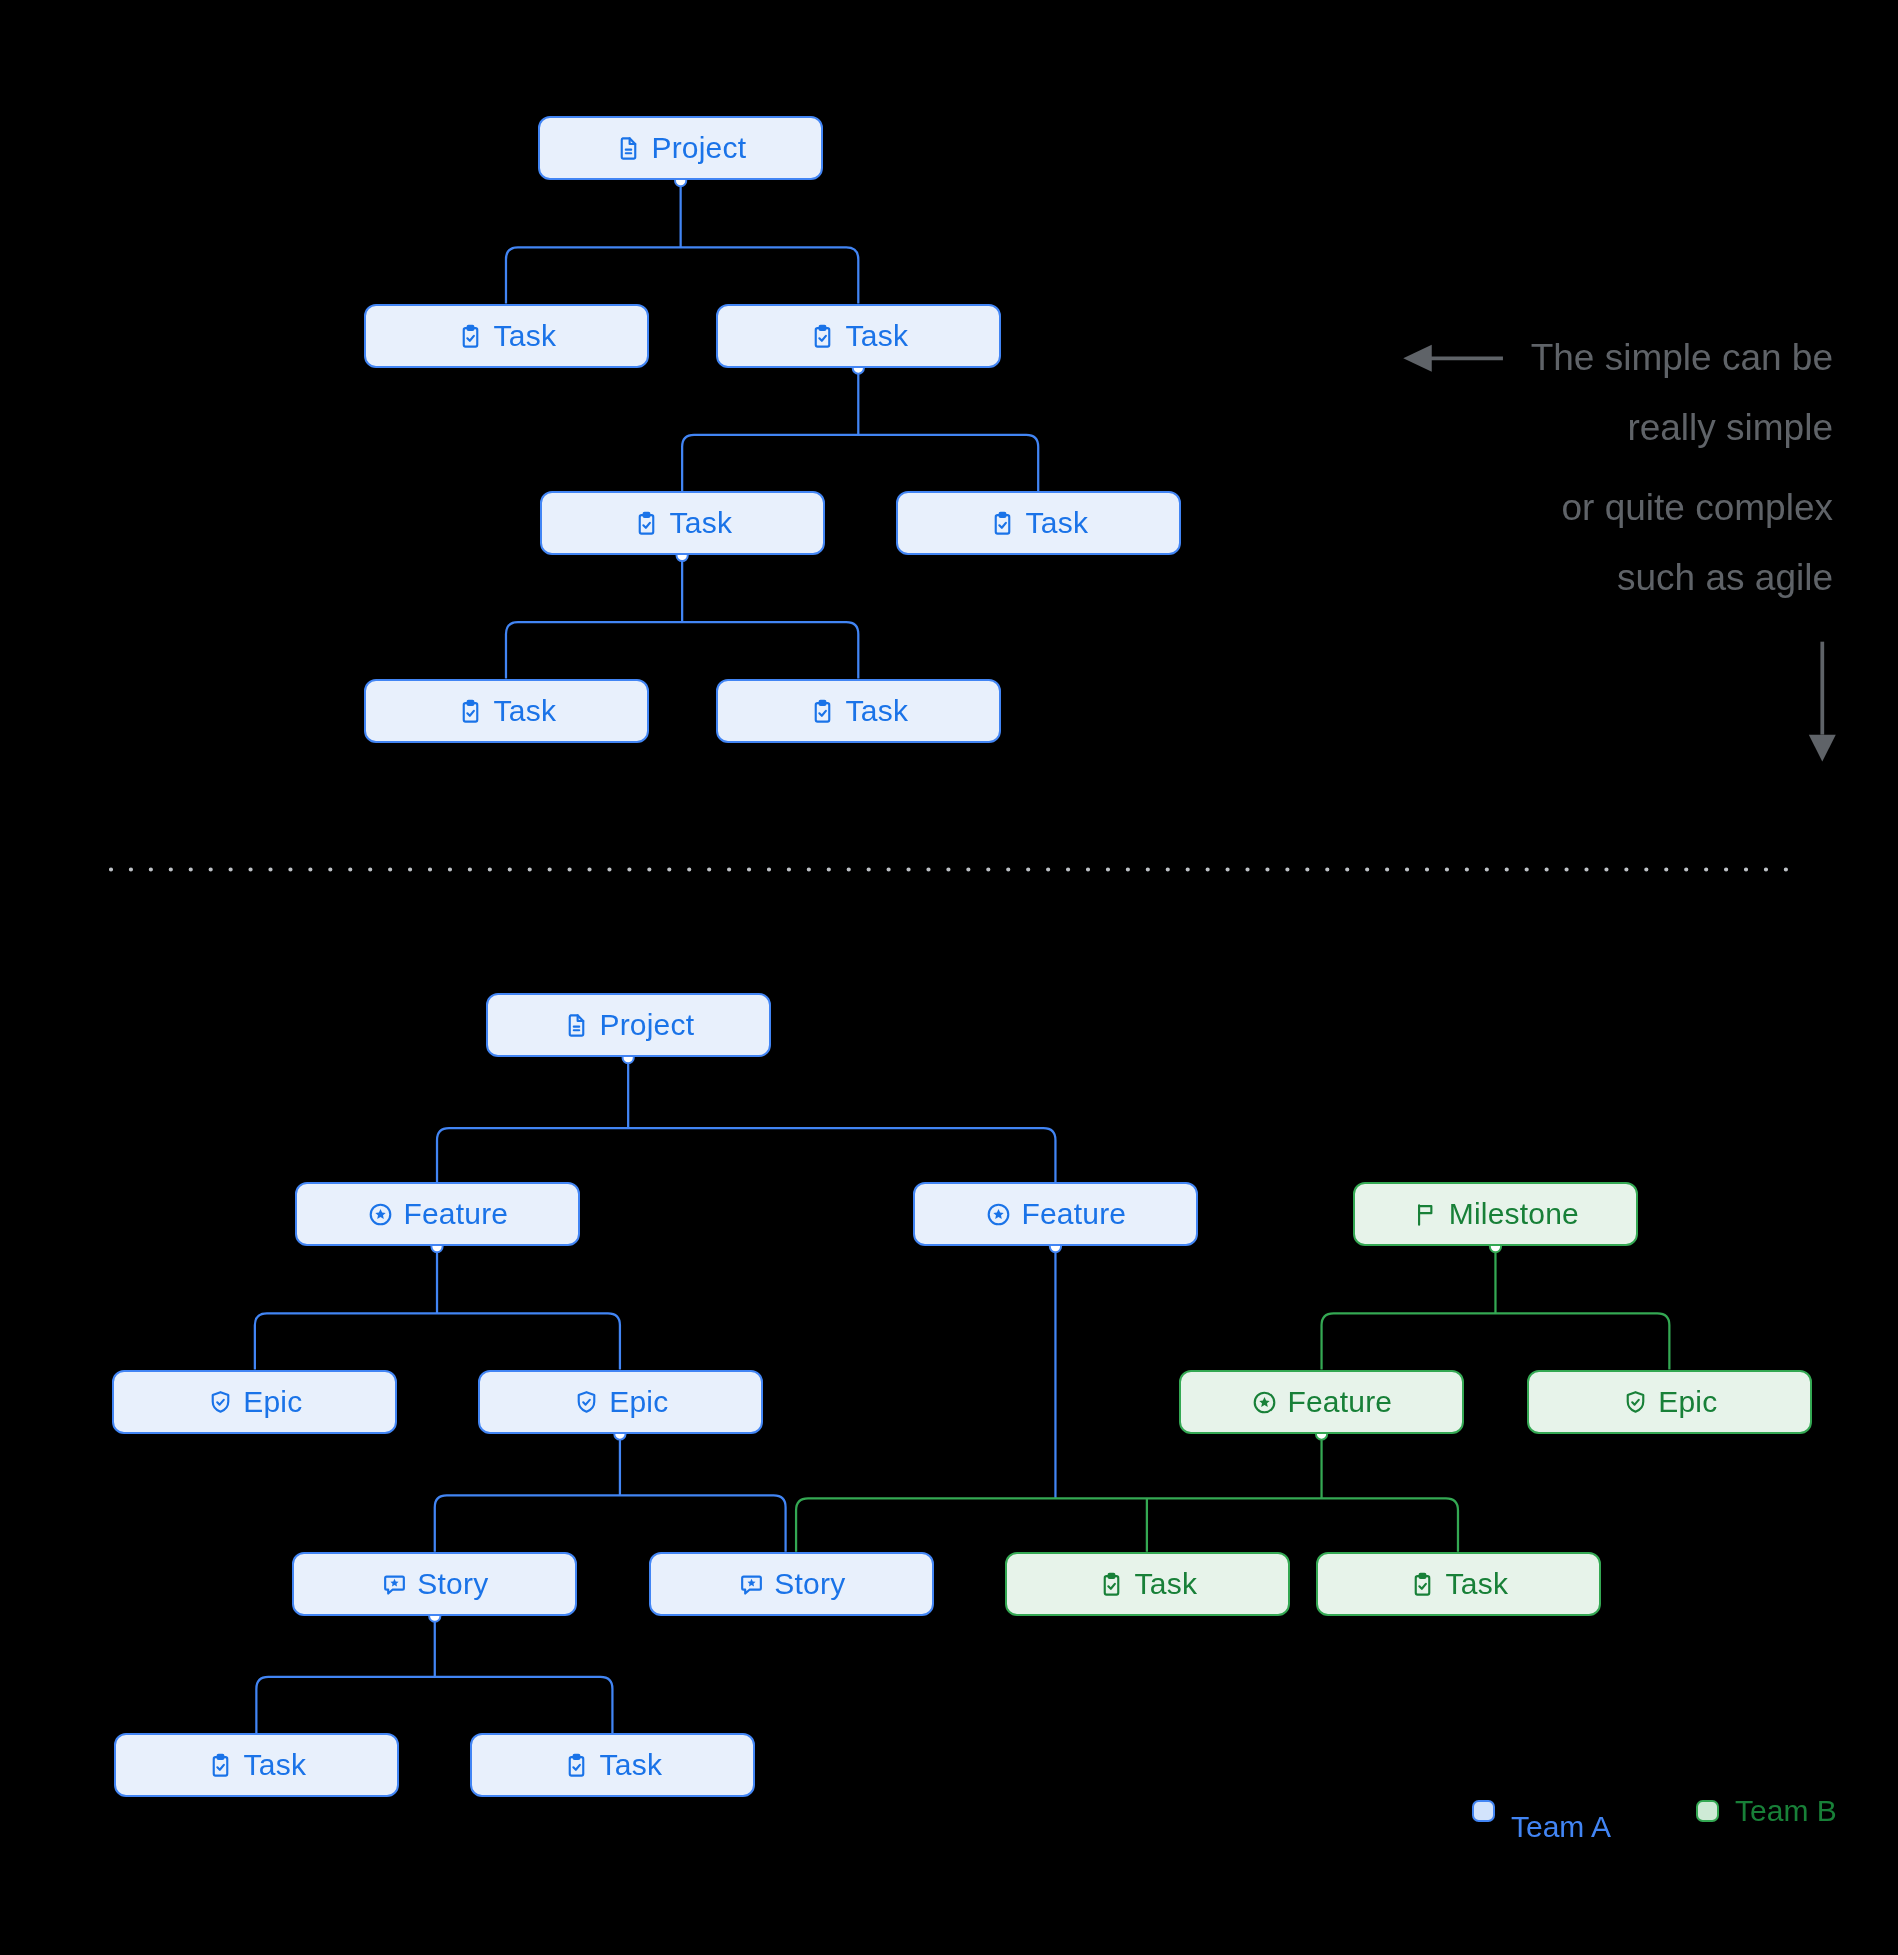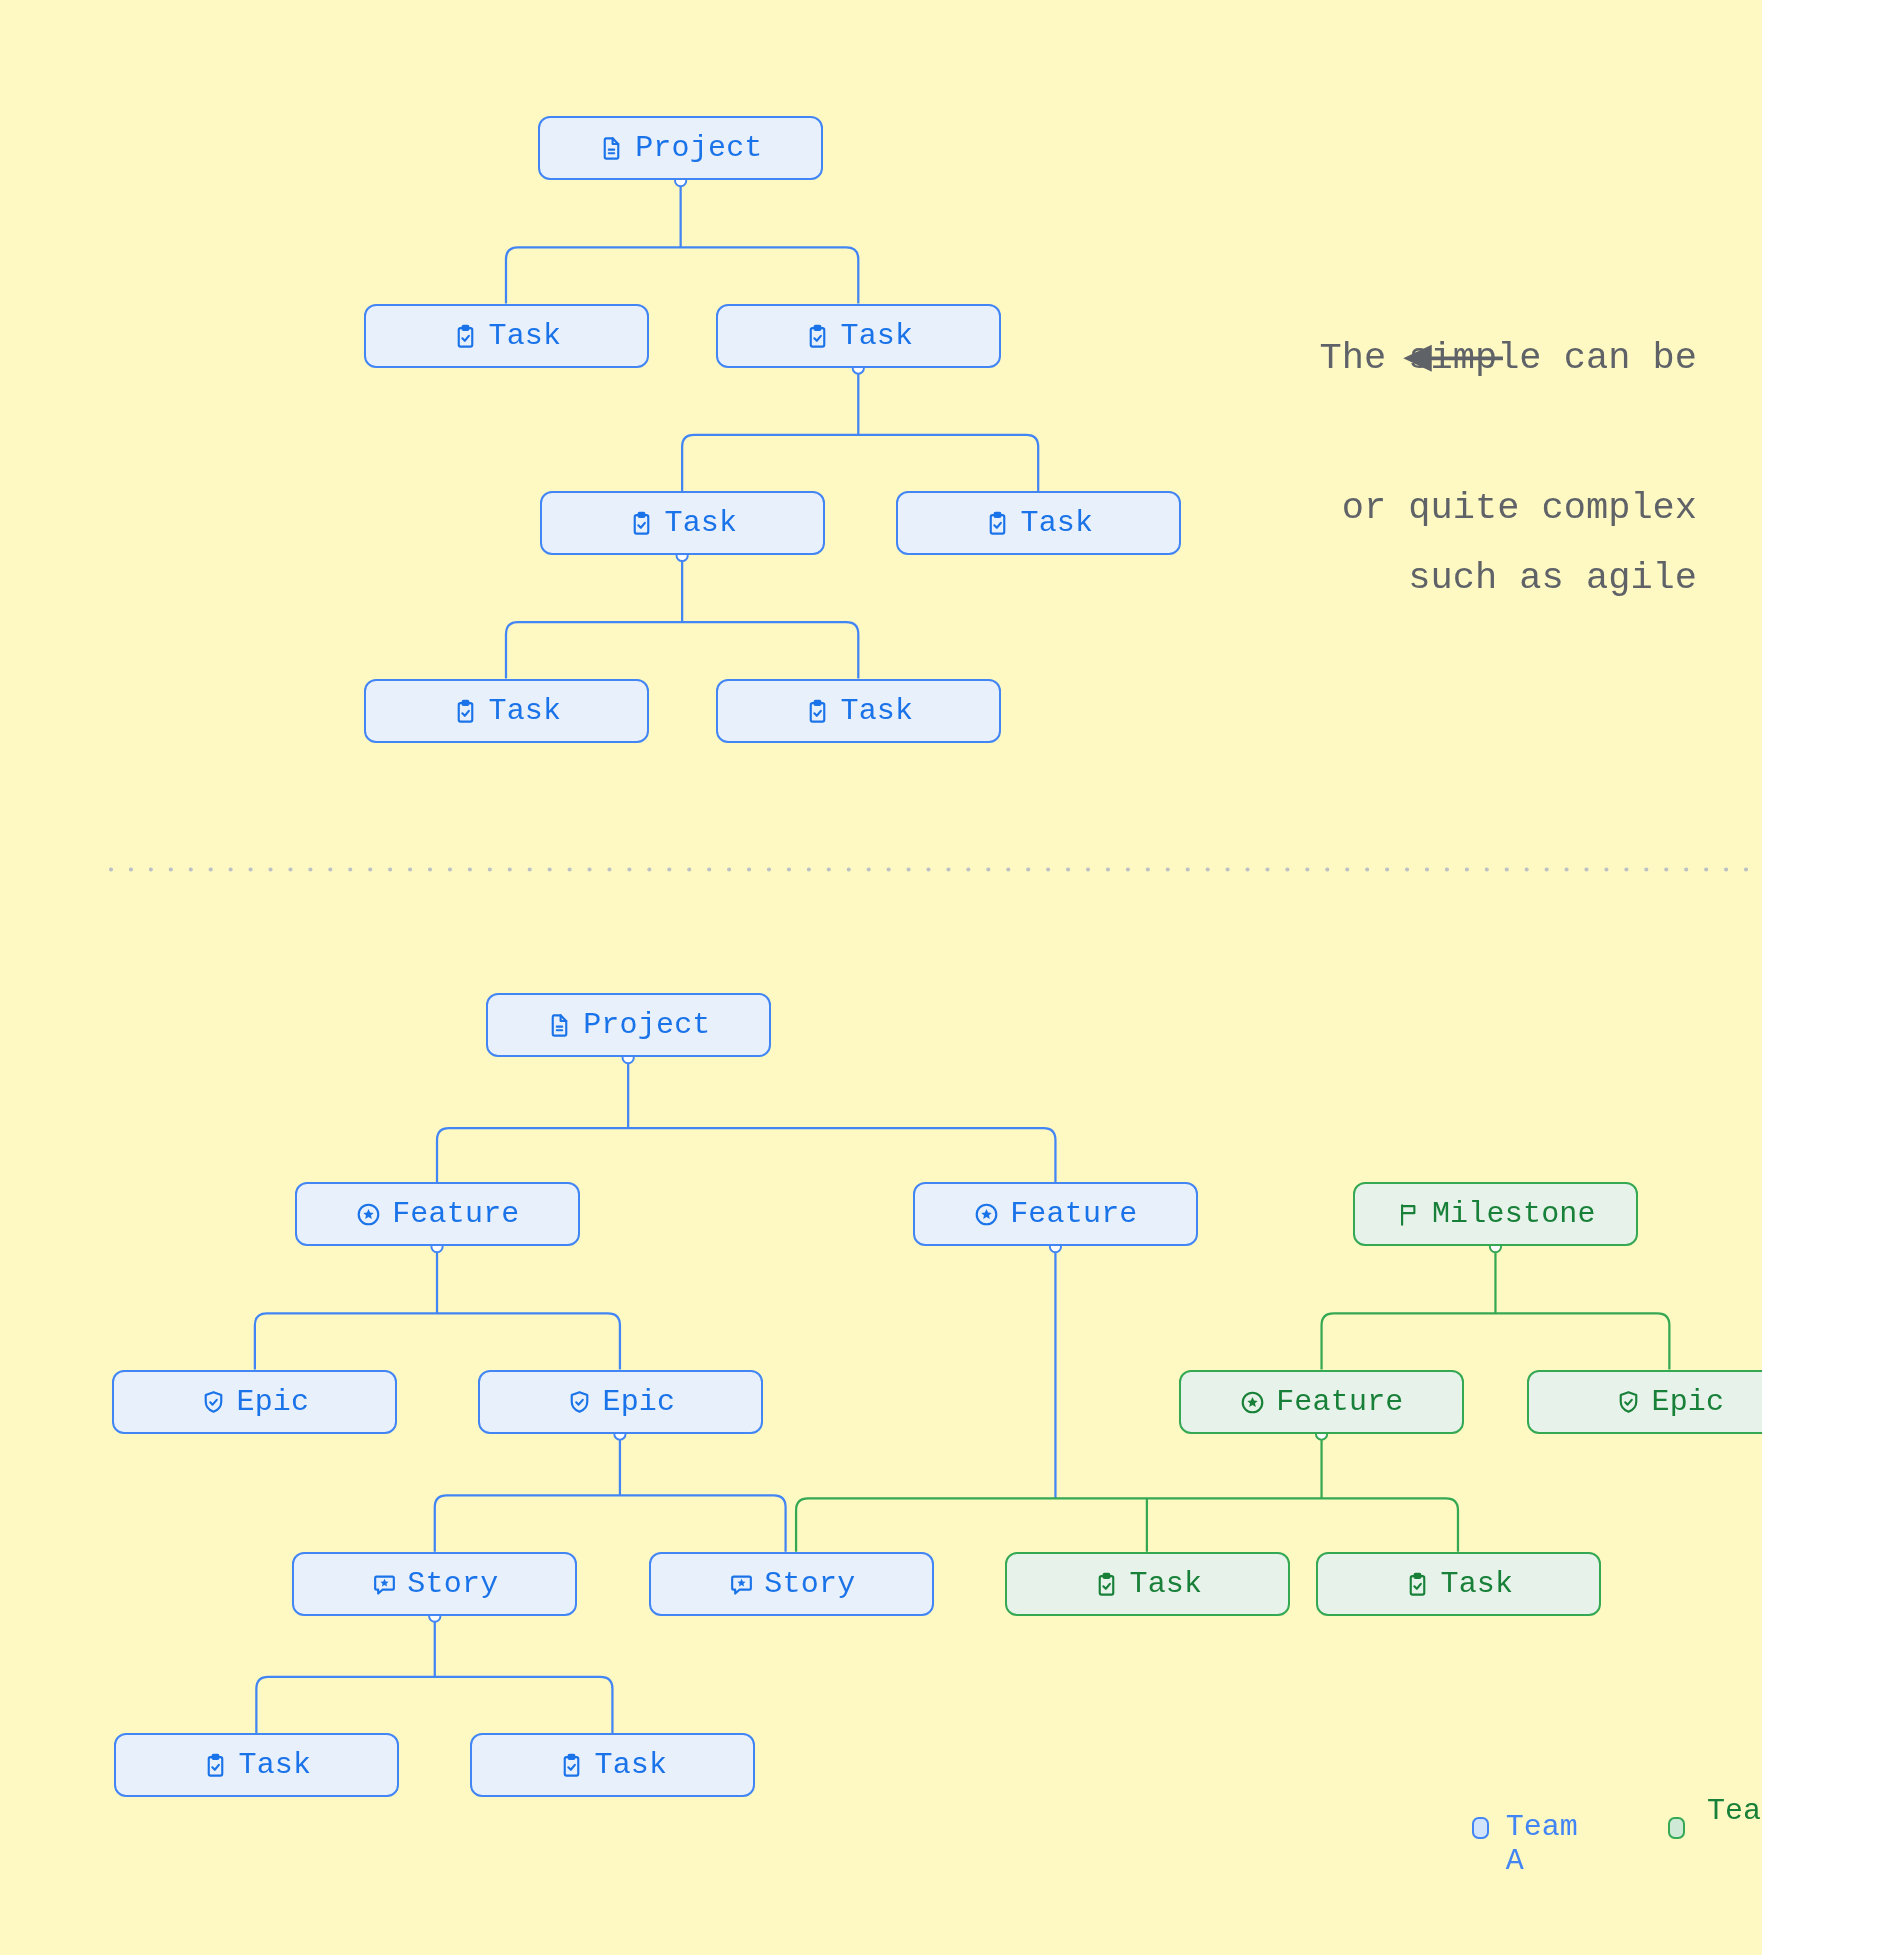--- a/index.html
+++ b/index.html
@@ -1,18 +1,18 @@
 <!DOCTYPE html>
 <html style="font-size:12px"><head>
 <meta charset="utf-8">
 <style>
   html,body{margin:0;padding:0;background:#ffffff;}
   .canvas{
-    position:relative;width:1762px;height:1955px;background:#fef9c3;overflow:hidden;
-    font-family:Liberation Mono, monospace;
+    position:relative;width:1898px;height:1955px;background:#000000;overflow:hidden;
+    font-family:Liberation Sans, sans-serif;
   }
   .wires{position:absolute;left:0;top:0;width:1898px;height:1955px;}
   .node{
     position:absolute;width:285px;height:64px;box-sizing:border-box;
     border:2.2px solid;border-radius:12px;
     display:flex;align-items:center;justify-content:center;gap:9.7px;
     font-size:30px;font-weight:500;letter-spacing:0.2px;
   }
   .node.team-a{background:#E8F0FC;border-color:#4285F4;color:#1A73E8;}
   .node.team-b{background:#E7F3EA;border-color:#34A853;color:#188038;}
@@ -157,20 +157,21 @@
   </div>
   <div class="node team-a" style="left:716px;top:679px">
     <svg class="ic" viewBox="0 0 24 24">
         <use href="#i-task"></use>
       </svg>
     <span>Task</span>
   </div>
 
   <div class="note" style="right:65px;top:323px">
     <div>The simple can be</div>
+    <div>really simple</div>
   </div>
   <div class="note" style="right:65px;top:473px">
     <div>or quite complex</div>
     <div>such as agile</div>
   </div>
 
   <div class="node team-a" style="left:486px;top:993px">
     <svg class="ic" viewBox="0 0 24 24">
         <use href="#i-doc"></use>
       </svg>

